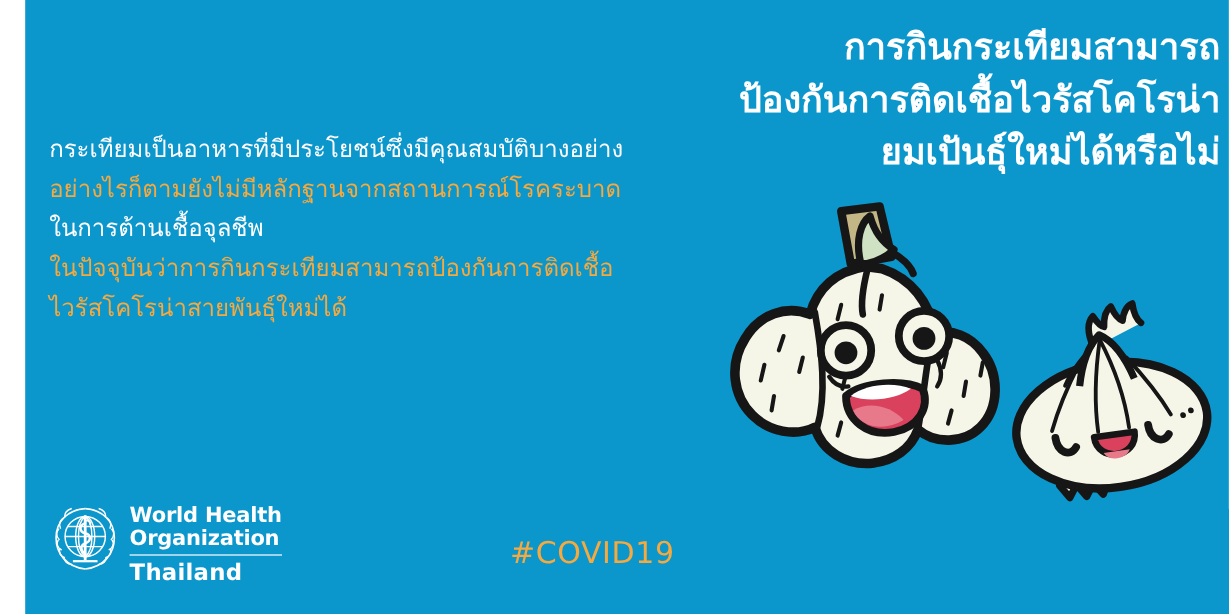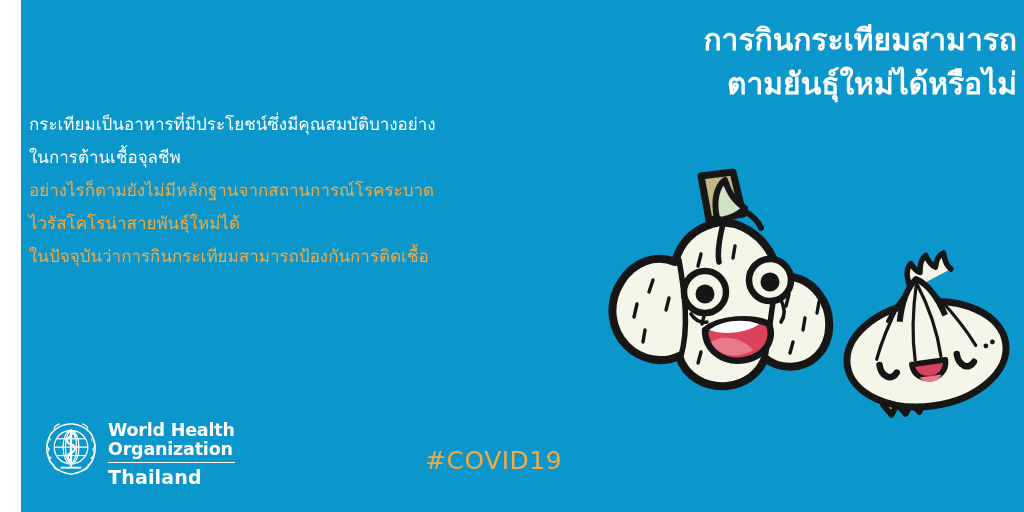--- a/index.html
+++ b/index.html
@@ -35,24 +35,24 @@
     letter-spacing: 0px;
   }
   #headline .hl {
     display: block;
     white-space: nowrap;
   }
 
   
   #body-copy {
     position: absolute;
-    left: 8px;
+    left: 20px;
     top: 108px;
     width: 520px;
-    font-size: 17px;
+    font-size: 20px;
     line-height: 33px;
   }
   #body-copy .ln {
     display: block;
     white-space: nowrap;
   }
   #body-copy .white { color: #ffffff; }
   #body-copy .amber { color: #f5a93f; }
 
   
@@ -110,29 +110,30 @@
   }
   #garlic-art svg { display: block; }
 </style>
 </head>
 <body>
 
 <div id="poster">
 
   <div id="headline">
     <span class="hl">การกินกระเทียมสามารถ</span>
-    <span class="hl">ตามยันธุ์ใหม่ได้หรือไม่</span>
+    <span class="hl">ป้องกันการติดเชื้อไวรัสโคโรน่า</span>
+    <span class="hl">ยมเปันธุ์ใหม่ได้หรือไม่</span>
   </div>
 
   <div id="body-copy">
     <span class="ln white">กระเทียมเป็นอาหารที่มีประโยชน์ซึ่งมีคุณสมบัติบางอย่าง</span>
+    <span class="ln amber">อย่างไรก็ตามยังไม่มีหลักฐานจากสถานการณ์โรคระบาด</span>
     <span class="ln white">ในการต้านเชื้อจุลชีพ</span>
-    <span class="ln amber">อย่างไรก็ตามยังไม่มีหลักฐานจากสถานการณ์โรคระบาด</span>
+    <span class="ln amber">ในปัจจุบันว่าการกินกระเทียมสามารถป้องกันการติดเชื้อ</span>
     <span class="ln amber">ไวรัสโคโรน่าสายพันธุ์ใหม่ได้</span>
-    <span class="ln amber">ในปัจจุบันว่าการกินกระเทียมสามารถป้องกันการติดเชื้อ</span>
   </div>
 
   <div id="hashtag">#COVID19</div>
 
   <div id="who-logo">
     <span>
       <svg id="who-emblem" viewBox="0 0 120 124" xmlns="http://www.w3.org/2000/svg">
         <g fill="none" stroke="#ffffff" stroke-width="2.6">
 
           <path d="M60 116 C26 112 8 88 8 60 C8 30 30 10 60 8" stroke-width="3"></path>

